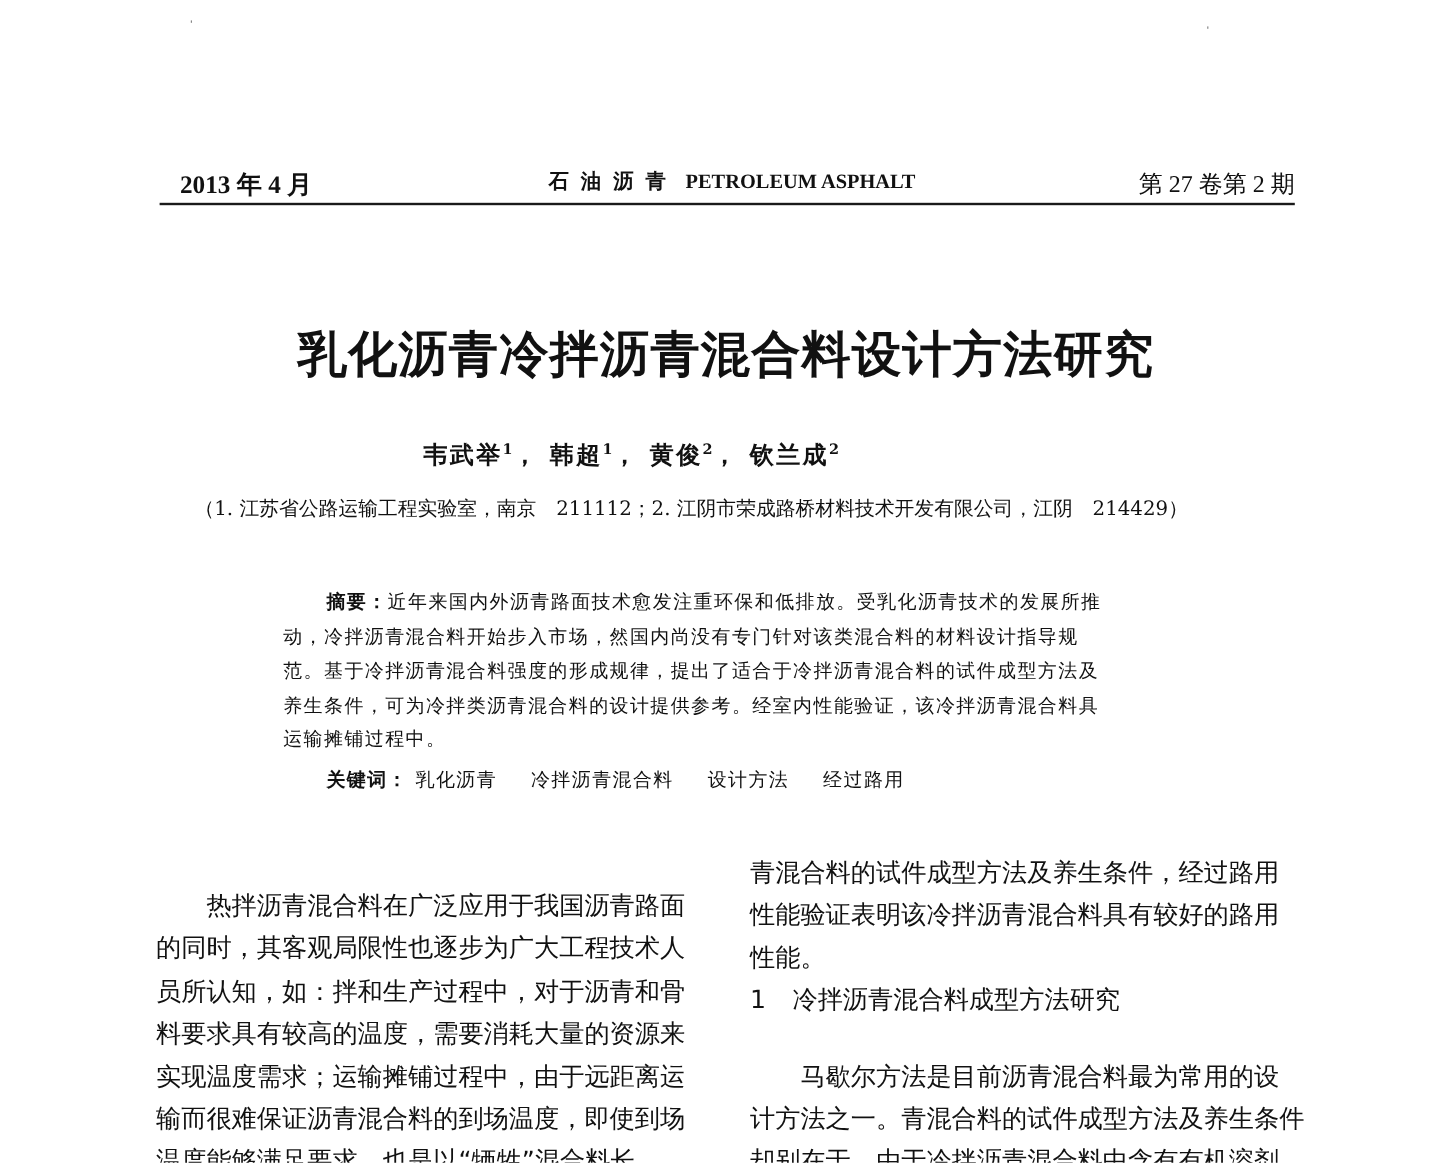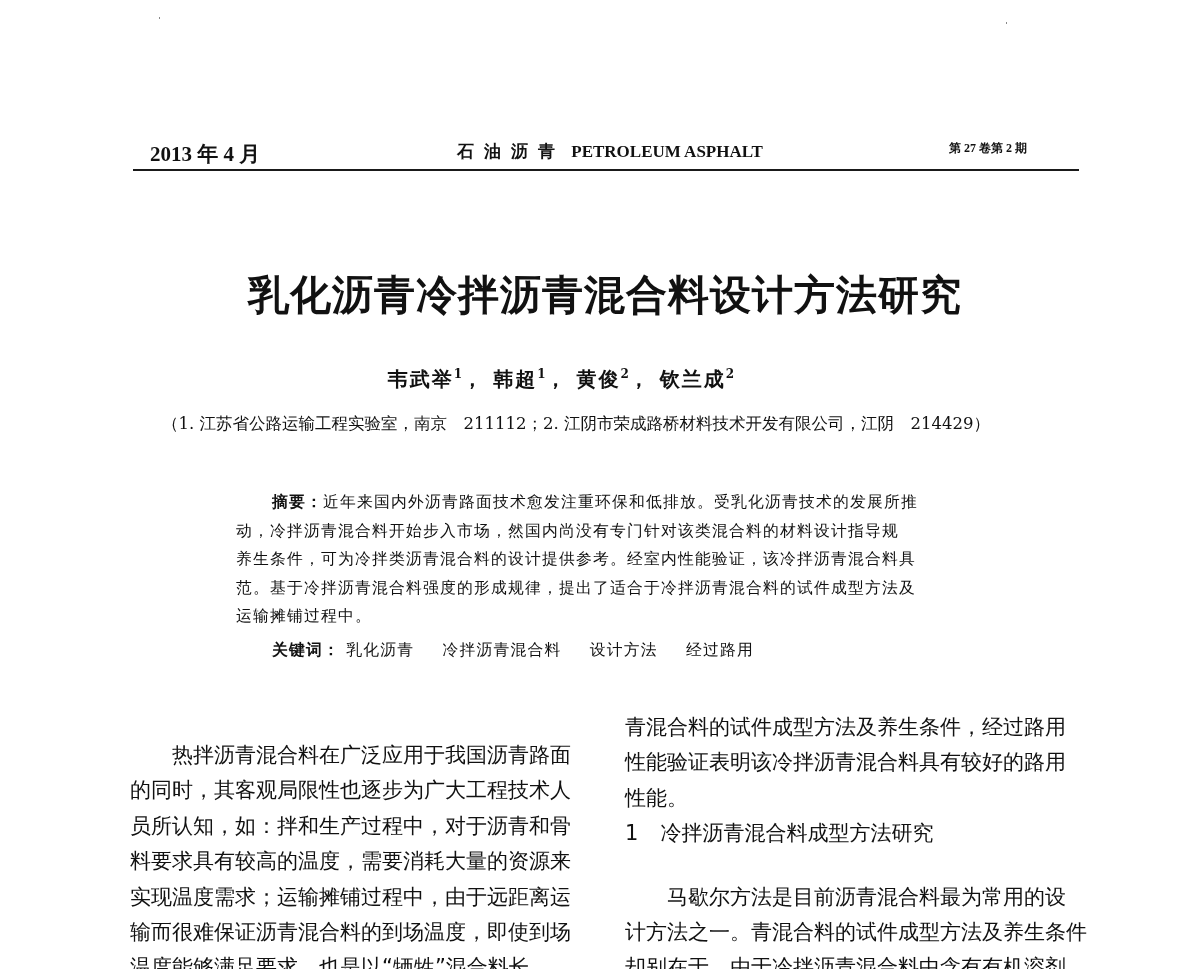--- a/index.html
+++ b/index.html
@@ -25,21 +25,21 @@
     }
     .hdr-center {
       left: 433px; top: 140px;
       font-size: 17px; font-weight: bold;
       font-family: "Liberation Serif", "DejaVu Serif", serif;
       margin-left: 24px;
     }
     .hdr-center .cn { letter-spacing: 10px; margin-right: 2px; }
     .hdr-right {
       left: 949px; top: 140px;
-      font-size: 12px; font-weight: bold;
+      font-size: 20px; font-weight: normal;
       font-family: "Liberation Serif", "DejaVu Serif", serif;
     }
     .hdr-rule {
       left: 133px; top: 169px;
       width: 946px; height: 2px;
       background: #1a1a1a;
     }
 
     
     .title {
@@ -50,21 +50,20 @@
       font-family: "DejaVu Sans", "Liberation Sans", sans-serif;
       text-align: center;
     }
 
     
     .authors {
       left: 0; width: 1052px; top: 366px;
       text-align: center;
       font-size: 20px; font-weight: bold;
       letter-spacing: 2px;
-      padding-left: 35px;
     }
     .authors sup { font-size: 12px; letter-spacing: 0; }
 
     
     .affil {
       left: 162px; top: 413px;
       font-size: 16.5px;
       font-family: "DejaVu Serif", "Liberation Serif", serif;
     }
 
@@ -126,22 +125,22 @@
   <span><span>韩超</span><sup>1</sup><span>，</span></span>
   <span><span>黄俊</span><sup>2</sup><span>，</span></span>
   <span><span>钦兰成</span><sup>2</sup></span>
 </div>
 
 <div class="abs affil">（1. 江苏省公路运输工程实验室，南京　211112；2. 江阴市荣成路桥材料技术开发有限公司，江阴　214429）</div>
 
 <div class="abs abstract">
   <span class="line indent"><span class="label">摘要：</span><span>近年来国内外沥青路面技术愈发注重环保和低排放。受乳化沥青技术的发展所推</span></span>
   <span class="line">动，冷拌沥青混合料开始步入市场，然国内尚没有专门针对该类混合料的材料设计指导规</span>
+  <span class="line">范。基于冷拌沥青混合料强度的形成规律，提出了适合于冷拌沥青混合料的试件成型方法及</span>
   <span class="line">养生条件，可为冷拌类沥青混合料的设计提供参考。经室内性能验证，该冷拌沥青混合料具</span>
-  <span class="line">范。基于冷拌沥青混合料强度的形成规律，提出了适合于冷拌沥青混合料的试件成型方法及</span>
   <span class="line">运输摊铺过程中。</span>
 </div>
 
 <div class="abs keywords">
   <span class="label">关键词：</span>
   <span class="kw">乳化沥青</span>
   <span class="kw">冷拌沥青混合料</span>
   <span class="kw">设计方法</span>
   <span class="kw">经过路用</span>
 </div>

